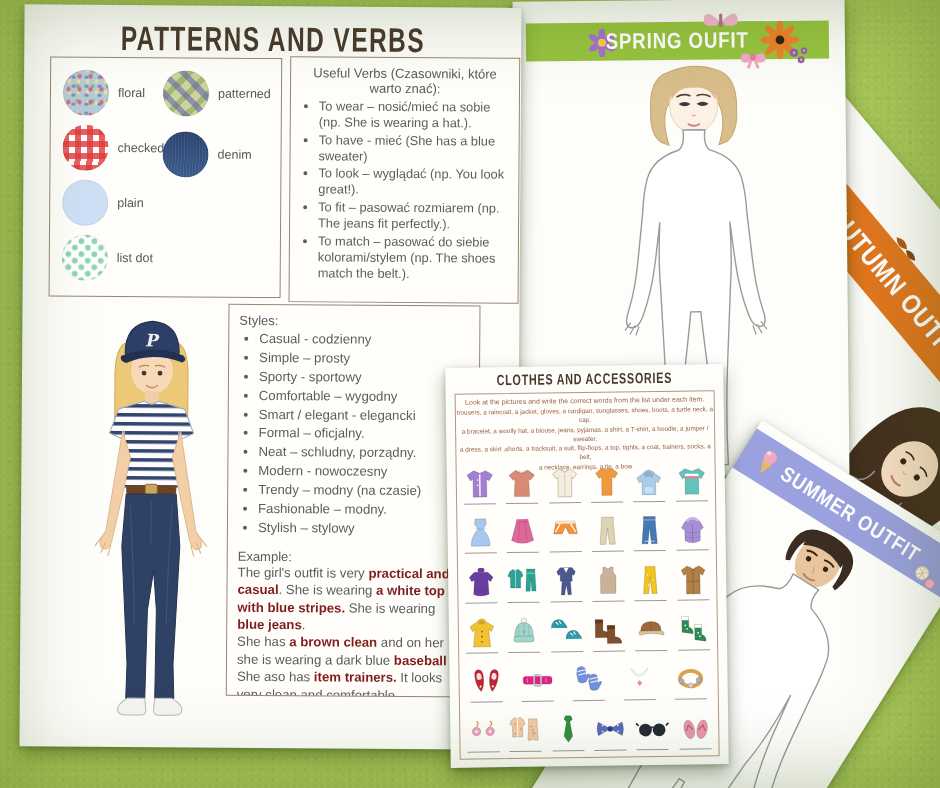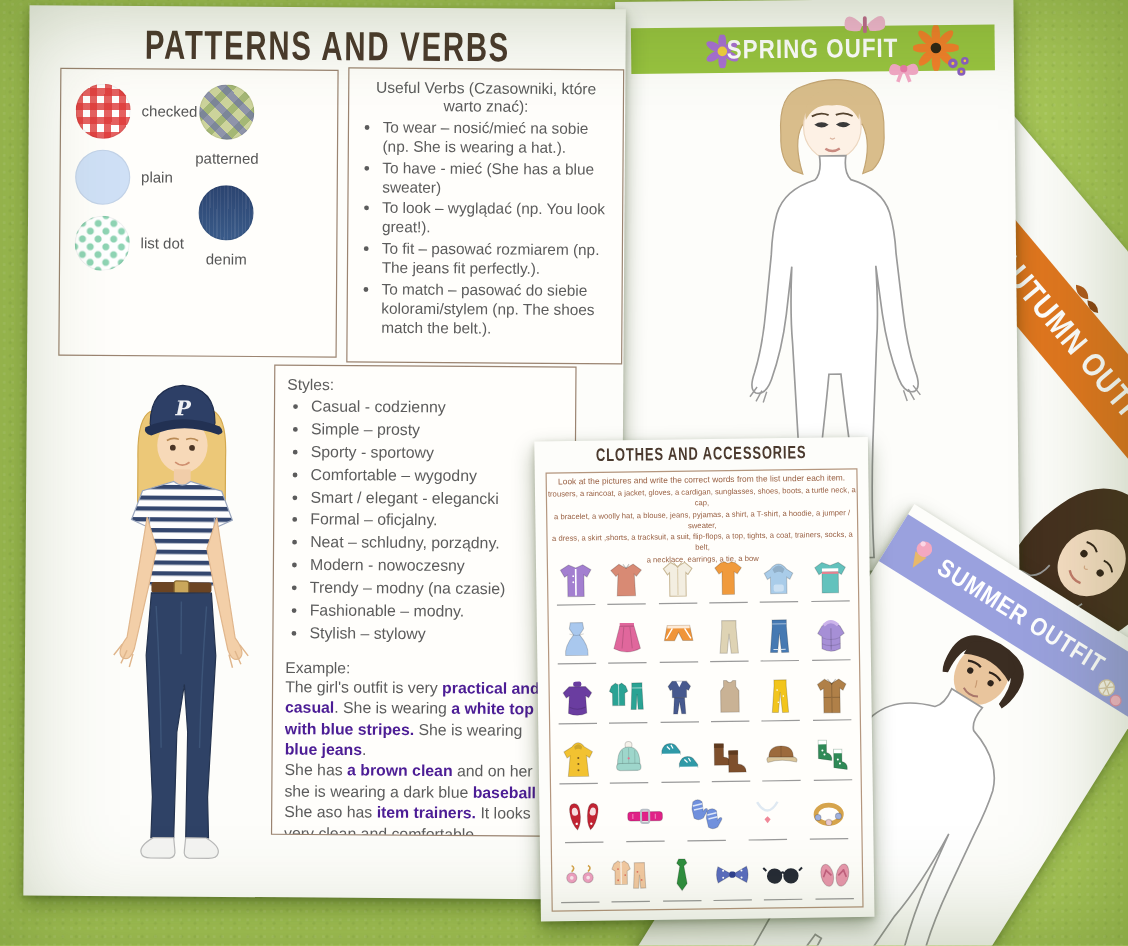--- a/index.html
+++ b/index.html
@@ -19,21 +19,21 @@
   #main-page{left:22px;top:6px;width:497px;height:742px;transform:rotate(.4deg);z-index:4;}
   .sheet-title{color:#4a392d;font-weight:600;letter-spacing:2px;white-space:nowrap;
        transform:scaleX(.72);transform-origin:center;}
   #main-title{position:absolute;top:14px;left:0;width:100%;text-align:center;font-size:34px;}
   .wbox{position:absolute;border:1px solid #9b8471;box-sizing:border-box;background:#fffefb;}
   #patterns-box{left:26px;top:52px;width:232px;height:240px;}
   .pat-col{position:absolute;top:12px;}
   #pat-col1{left:12px;}
   #pat-col2{left:112px;}
   .pat-row{display:flex;align-items:center;gap:9px;margin-bottom:9px;}
-  #pat-col2 .pat-row{margin-bottom:15px;flex-direction:column;}
+  #pat-col2 .pat-row{margin-bottom:15px;}
   .sw{width:46px;height:46px;border-radius:50%;flex:0 0 46px;box-shadow:inset 0 0 0 1px rgba(0,0,0,.06);}
   .pat-label{font-size:12.5px;color:#565656;white-space:pre-line;line-height:1.15;}
   .sw-floral{background-color:#b6ccd4;background-image:
        radial-gradient(#d06a8a 1.5px, transparent 2.6px),
        radial-gradient(#7a8cc8 1.6px, transparent 2.7px),
        radial-gradient(#e6e2a0 1.3px, transparent 2.2px),
        radial-gradient(#8fae84 1.4px, transparent 2.4px);
        background-size:11px 13px,13px 9px,9px 11px,15px 15px;
        background-position:0 0,4px 3px,2px 6px,7px 9px;}
   .sw-checked{background-color:#fff;background-image:
@@ -53,21 +53,21 @@
        repeating-linear-gradient(90deg, rgba(255,255,255,.10) 0 1px, transparent 1px 3px);}
   #verbs-box{left:266px;top:50px;width:230px;height:246px;padding:8px 8px 0 8px;}
   .box-head{color:#5c5c5c;font-size:13px;}
   #verbs-head{text-align:center;}
   ul.blist{margin:3px 0 0 20px;padding:0;}
   ul.blist li{color:#5c5c5c;font-size:12.8px;line-height:1.24;margin-bottom:2px;}
   #styles-box{left:206px;top:298px;width:252px;height:392px;padding:8px 10px;overflow:hidden;}
   #styles-box ul.blist li{font-size:13.2px;line-height:1.28;}
   #example-block{margin-top:12px;}
   .ex-line{white-space:nowrap;overflow:hidden;font-size:13.2px;color:#5c5c5c;line-height:1.32;text-align:justify;}
-  .ex-line .b{font-weight:bold;color:#4c1d95;}
+  .ex-line .b{font-weight:bold;color:#7f1d1d;}
   #girl-figure{position:absolute;left:45px;top:300px;width:170px;height:420px;}
   
   #spring-page{left:515px;top:0;width:332px;height:476px;transform:rotate(-.6deg);z-index:2;}
   .banner{position:absolute;display:flex;align-items:center;justify-content:center;}
   #spring-banner{left:13px;top:22px;width:303px;height:38px;}
   .banner-text{font-weight:bold;color:#fff;letter-spacing:1px;white-space:nowrap;
        transform:scaleX(.85);transform-origin:center;}
   #spring-banner .banner-text{font-size:22px;}
   .deco{position:absolute;}
   #spring-figure{position:absolute;left:95px;top:60px;width:170px;height:412px;}
@@ -212,20 +212,24 @@
     <path d="M23 272 l-6 8 M27 275 l-5 9 M183 272 l6 8 M179 275 l5 9" stroke="#9a9a9a" stroke-width="1.2" fill="none"></path>
   </svg>
 </div>
 
 <div class="page" id="main-page">
   <div class="sheet-title" id="main-title">PATTERNS AND VERBS</div>
 
   <div class="wbox" id="patterns-box">
     <div class="pat-col" id="pat-col1">
         <div class="pat-row">
+          <span class="sw sw-floral"></span>
+          <span class="pat-label">floral</span>
+        </div>
+        <div class="pat-row">
           <span class="sw sw-checked"></span>
           <span class="pat-label">checked</span>
         </div>
         <div class="pat-row">
           <span class="sw sw-plain"></span>
           <span class="pat-label">plain</span>
         </div>
         <div class="pat-row">
           <span class="sw sw-polka"></span>
           <span class="pat-label">list dot</span>

